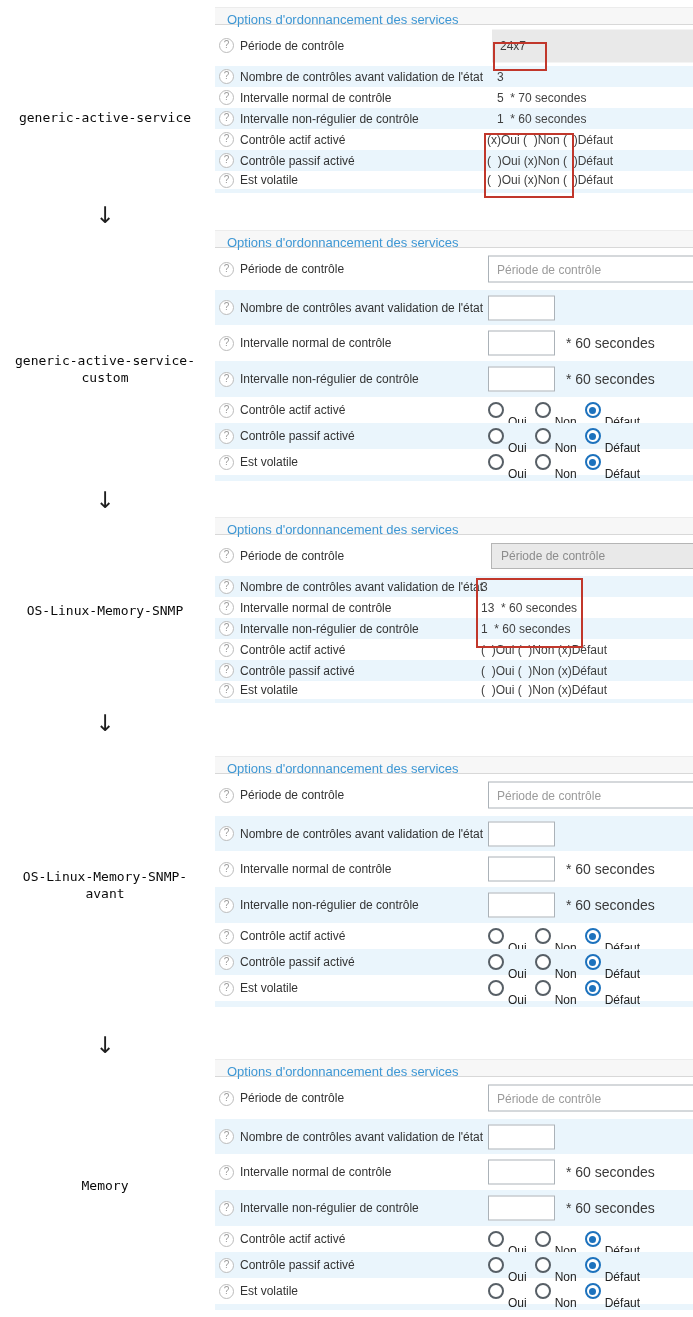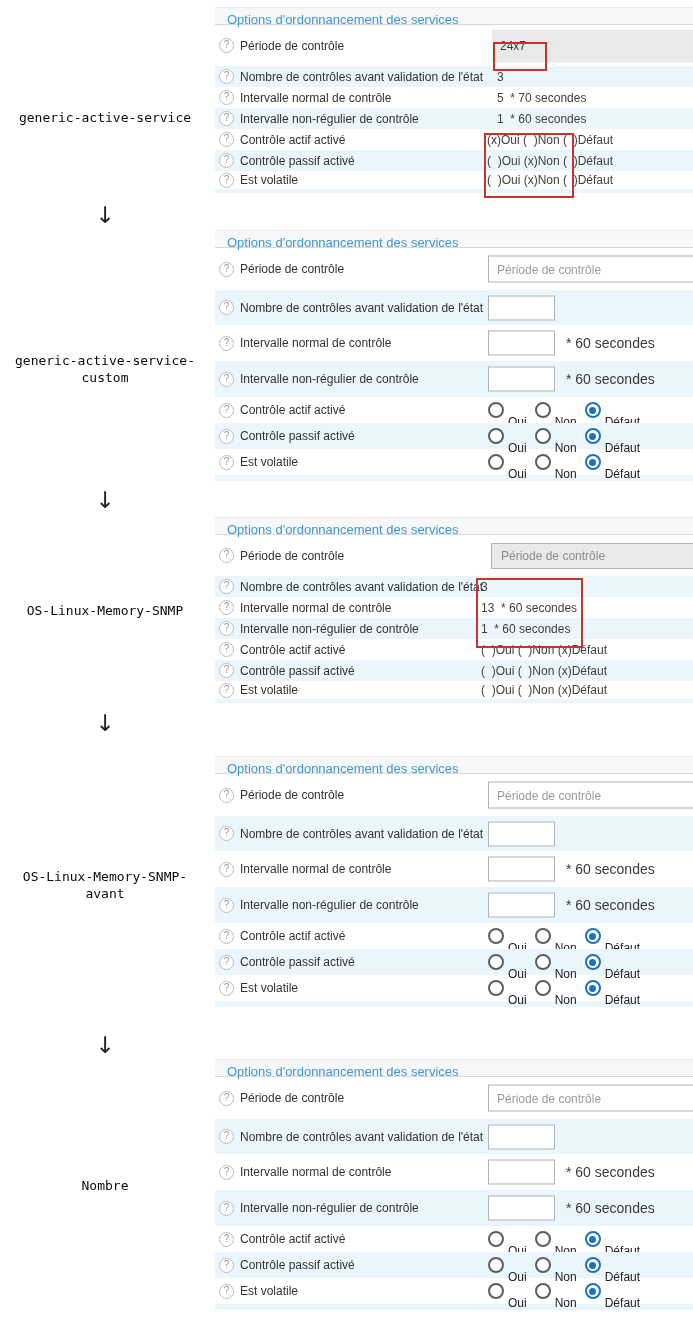--- a/index.html
+++ b/index.html
@@ -70,21 +70,21 @@
   <div class="side-label" style="top:109px">generic-active-service</div>
   <div class="arrow" style="top:200px">↓</div>
   <div class="side-label" style="top:352px">generic-active-service-
 custom</div>
   <div class="arrow" style="top:485px">↓</div>
   <div class="side-label" style="top:602px">OS-Linux-Memory-SNMP</div>
   <div class="arrow" style="top:708px">↓</div>
   <div class="side-label" style="top:868px">OS-Linux-Memory-SNMP-
 avant</div>
   <div class="arrow" style="top:1030px">↓</div>
-  <div class="side-label" style="top:1177px">Nombre</div>
+  <div class="side-label" style="top:1177px">Memory</div>
 
   <div class="panel p0" style="top:7px;height:194px">
     <div class="panel-header">Options d'ordonnancement des services</div>
     <div class="row d-row1">
       <span class="help">?</span>
       <span class="lbl">Période de contrôle</span>
       <div class="gray-field">
         <span>24x7</span>
       </div>
     </div>

